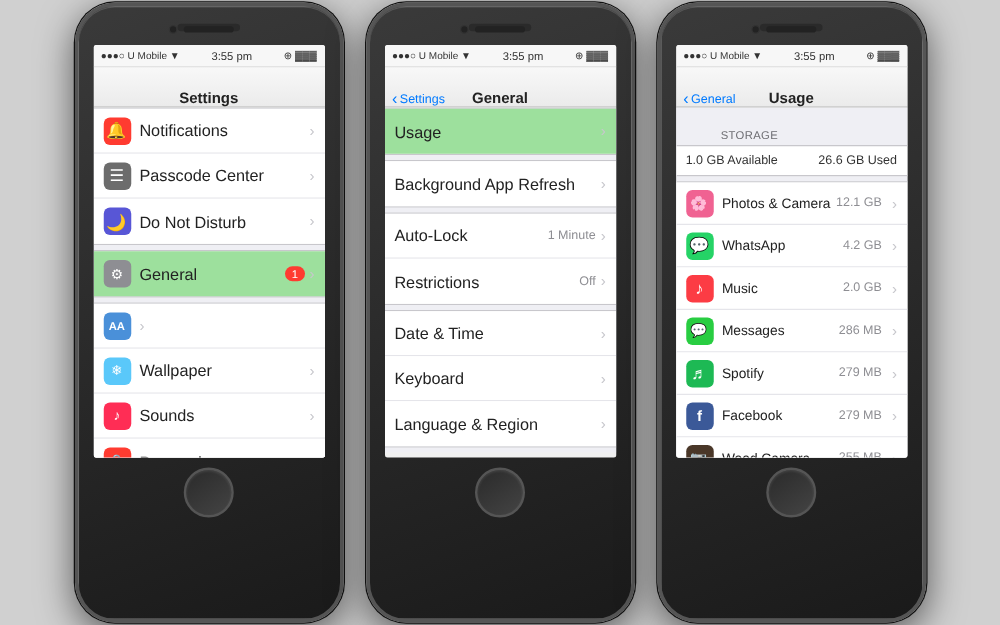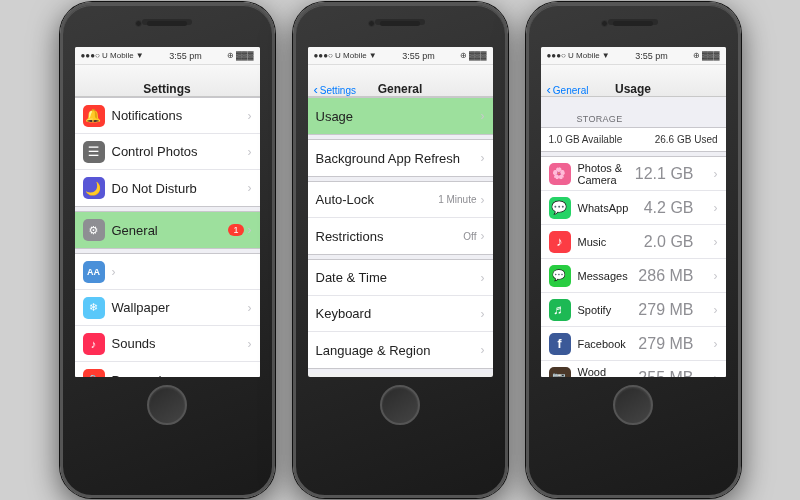--- a/index.html
+++ b/index.html
@@ -19,21 +19,21 @@
     .phone {
       width: 215px;
       height: 496px;
       background: linear-gradient(160deg, #3a3a3a 0%, #1a1a1a 100%);
       border-radius: 32px;
       border: 3px solid #555;
       box-shadow: 0 0 0 1px #111, 0 8px 30px rgba(0,0,0,0.6), inset 0 1px 0 rgba(255,255,255,0.15);
       display: flex;
       flex-direction: column;
       align-items: center;
-      padding: 14px 8px 12px 8px;
+      padding: 3px 8px 12px 8px;
       position: relative;
     }
 
     .phone::before {
       content: '';
       position: absolute;
       top: 14px;
       left: 50%;
       transform: translateX(-50%);
       width: 50px;
@@ -261,23 +261,23 @@
       overflow: hidden;
     }
 
     .app-name {
       font-size: 11px;
       color: #222;
       flex: 1;
     }
 
     .app-size {
-      font-size: 16px;
+      font-size: 10px;
       color: #8e8e93;
-      margin-right: 20px;
+      margin-right: 8px;
     }
 
     
     .icon-notifications { background: #ff3b30; color: white; }
     .icon-control { background: #6c6c6c; color: white; }
     .icon-dnd { background: #5856d6; color: white; }
     .icon-general { background: #8e8e93; color: white; }
     .icon-brightness { background: #4a90d9; color: white; }
     .icon-wallpaper { background: #5ac8fa; color: white; }
     .icon-sounds { background: #ff2d55; color: white; }
@@ -308,21 +308,21 @@
     <div class="settings-list">
 
       <div class="settings-group">
         <div class="settings-row">
           <div class="row-icon icon-notifications">🔔</div>
           <span class="row-label">Notifications</span>
           <span class="row-chevron">›</span>
         </div>
         <div class="settings-row">
           <div class="row-icon icon-control">☰</div>
-          <span class="row-label">Control Photos</span>
+          <span class="row-label">Passcode Center</span>
           <span class="row-chevron">›</span>
         </div>
         <div class="settings-row">
           <div class="row-icon icon-dnd">🌙</div>
           <span class="row-label">Do Not Disturb</span>
           <span class="row-chevron">›</span>
         </div>
       </div>
 
       <div class="settings-group">

